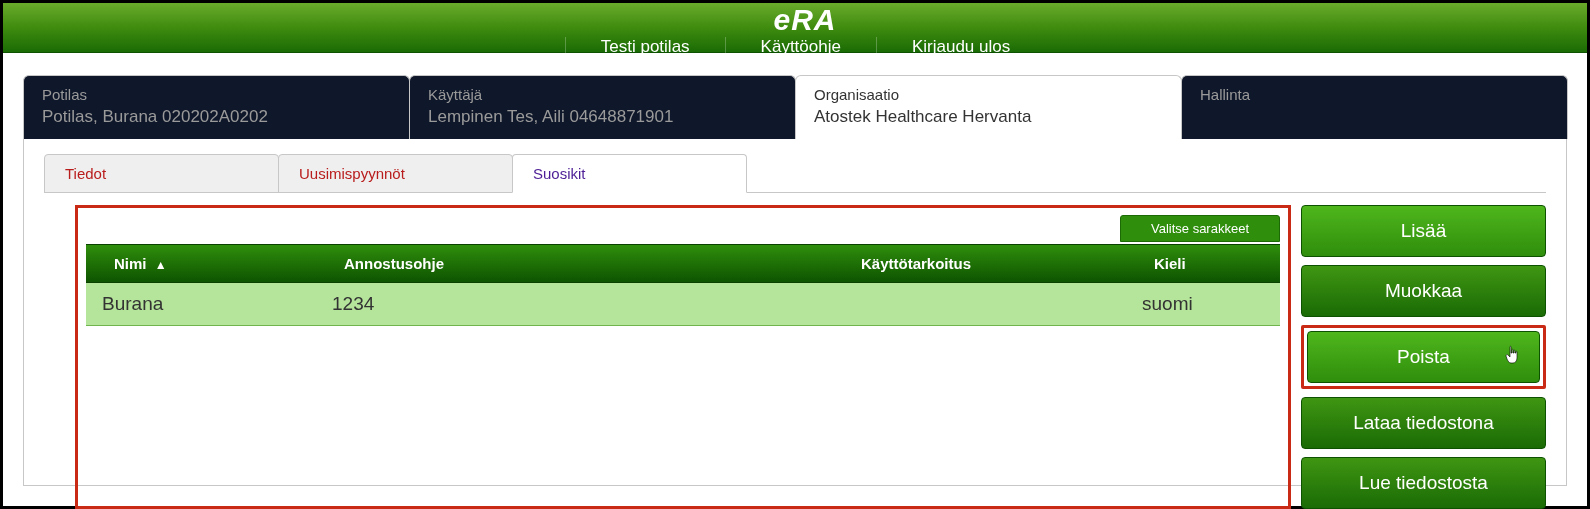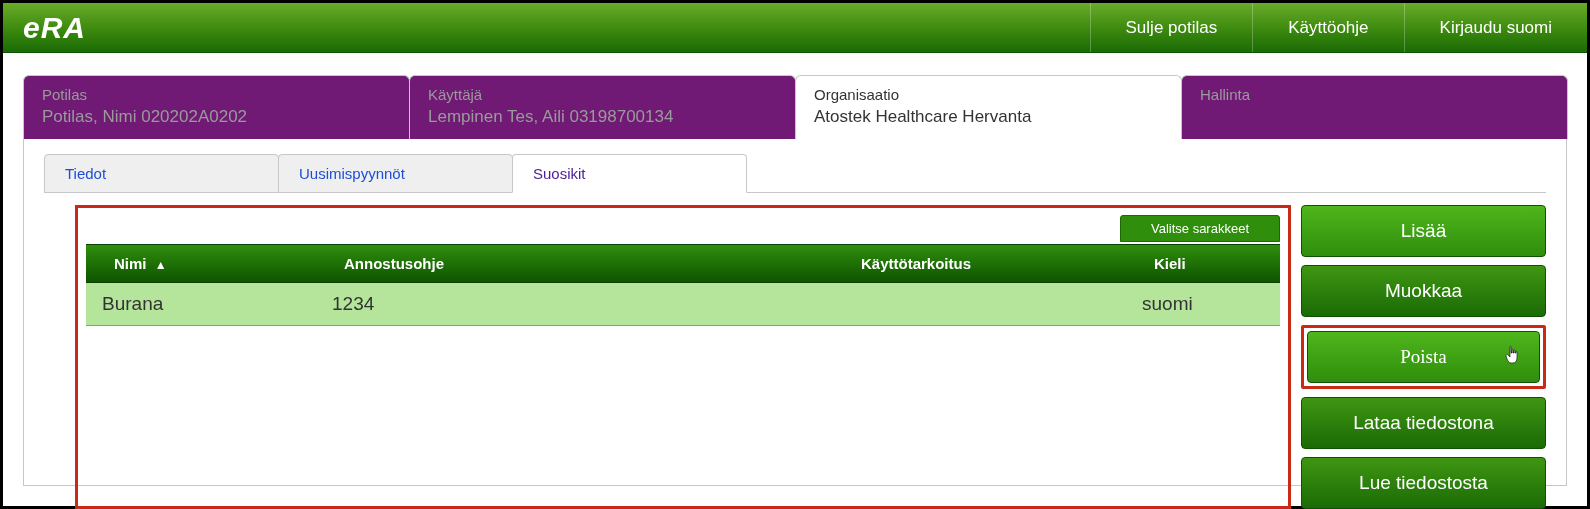--- a/index.html
+++ b/index.html
@@ -7,49 +7,50 @@
     .app-shell { background: #fff; width: 1584px; height: 503px; margin: 3px; position: relative; }
 
     .header {
       background: linear-gradient(to bottom, #6aab2b 0%, #3f8c0f 50%, #1a6b05 100%);
       height: 50px;
       display: flex;
       align-items: center;
       justify-content: space-between;
       padding: 0 0 0 20px;
       border-bottom: 1px solid #0d5200;
+      flex-direction: column;
     }
     .brand { color: #fff; font-size: 30px; font-weight: bold; font-style: italic; letter-spacing: 1px; }
     .header-actions { display: flex; height: 100%; }
     .header-btn {
       color: #fff; font-size: 17px; display: flex; align-items: center; justify-content: center;
       padding: 0 35px; border-left: 1px solid rgba(255,255,255,0.25); cursor: pointer; height: 100%;
     }
 
     .info-tabs { display: flex; margin: 22px 20px 0 20px; gap: 0; }
     .info-tab {
       border: 1px solid #c7c7c7; border-bottom: none; border-radius: 6px 6px 0 0;
-      padding: 10px 18px 12px 18px; background: #701a75; margin-right: -1px; flex: 1;
+      padding: 10px 18px 12px 18px; background: #0f172a; margin-right: -1px; flex: 1;
     }
     .info-tab.active { background: #fff; position: relative; z-index: 2; }
     .info-tab .lbl { font-size: 15px; color: #9a9a9a; margin-bottom: 4px; display: block; }
     .info-tab .val { font-size: 17px; color: #9a9a9a; }
     .info-tab.active .lbl, .info-tab.active .val { color: #333; }
     .info-tab.hallinta .lbl { color: #9a9a9a; }
 
     .main-area {
       margin: 0 20px 0 20px; border: 1px solid #c7c7c7; border-top: none;
       padding: 15px 20px 20px 20px; position: relative; background: #fff;
       height: 347px;
     }
 
     .sub-tabs { display: flex; }
     .sub-tab {
       border: 1px solid #c7c7c7; border-radius: 4px 4px 0 0; padding: 10px 20px;
-      background: #efefef; margin-right: -1px; font-size: 15px; color: #1d4ed8; cursor: pointer;
+      background: #efefef; margin-right: -1px; font-size: 15px; color: #b91c1c; cursor: pointer;
       width: 235px;
     }
     .sub-tab.active { background: #fff; border-bottom-color: #fff; color: #4c1d95; position: relative; z-index: 2; }
     .sub-tabs-line { border-top: 1px solid #c7c7c7; margin-top: -1px; }
 
     .content-row { display: flex; gap: 10px; margin-top: 12px; }
     .table-zone { flex: 1; position: relative; border: 3px solid #c82a16; padding: 8px 8px 180px 8px; margin-left: 31px; }
 
     .col-select-btn {
       position: absolute; top: 7px; right: 8px; background: #2f8e0c; color: #fff;
@@ -68,45 +69,45 @@
     .sort-ind { color: #fff; font-size: 12px; margin-left: 4px; }
 
     .actions-col { width: 245px; display: flex; flex-direction: column; gap: 8px; }
     .action-btn {
       background: linear-gradient(to bottom, #3f9612, #1a6b05);
       color: #fff; font-size: 19px; padding: 14px 0; text-align: center;
       border: 1px solid #0d5200; border-radius: 4px; cursor: pointer; position: relative;
     }
     .action-btn.bright { background: linear-gradient(to bottom, #4fb61c, #2f8e0c); }
     .highlight-wrap { border: 3px solid #c82a16; padding: 3px; border-radius: 2px; }
-    .highlight-wrap .action-btn { margin: 0; font-family: Liberation Serif, serif; }
+    .highlight-wrap .action-btn { margin: 0; }
     .cursor-hand { position: absolute; right: 18px; top: 50%; transform: translateY(-50%); color: #fff; font-size: 16px; }
   </style>
 </head>
 <body>
 
 <div class="app-shell">
 
   <div class="header">
     <div class="brand">eRA</div>
     <div class="header-actions">
-      <div class="header-btn">Sulje potilas</div>
+      <div class="header-btn">Testi potilas</div>
       <div class="header-btn">Käyttöohje</div>
-      <div class="header-btn">Kirjaudu suomi</div>
+      <div class="header-btn">Kirjaudu ulos</div>
     </div>
   </div>
 
   <div class="info-tabs">
     <div class="info-tab">
       <span class="lbl">Potilas</span>
-      <span class="val">Potilas, Nimi 020202A0202</span>
+      <span class="val">Potilas, Burana 020202A0202</span>
     </div>
     <div class="info-tab">
       <span class="lbl">Käyttäjä</span>
-      <span class="val">Lempinen Tes, Aili 03198700134</span>
+      <span class="val">Lempinen Tes, Aili 04648871901</span>
     </div>
     <div class="info-tab active">
       <span class="lbl">Organisaatio</span>
       <span class="val">Atostek Healthcare Hervanta</span>
     </div>
     <div class="info-tab hallinta">
       <span class="lbl">Hallinta</span>
       <span class="val">&nbsp;</span>
     </div>
   </div>

